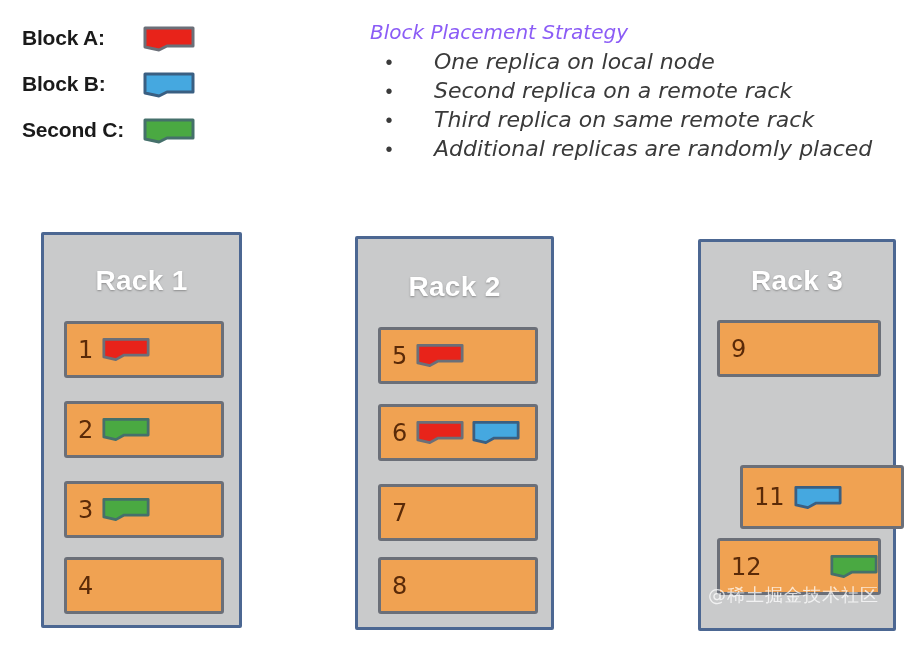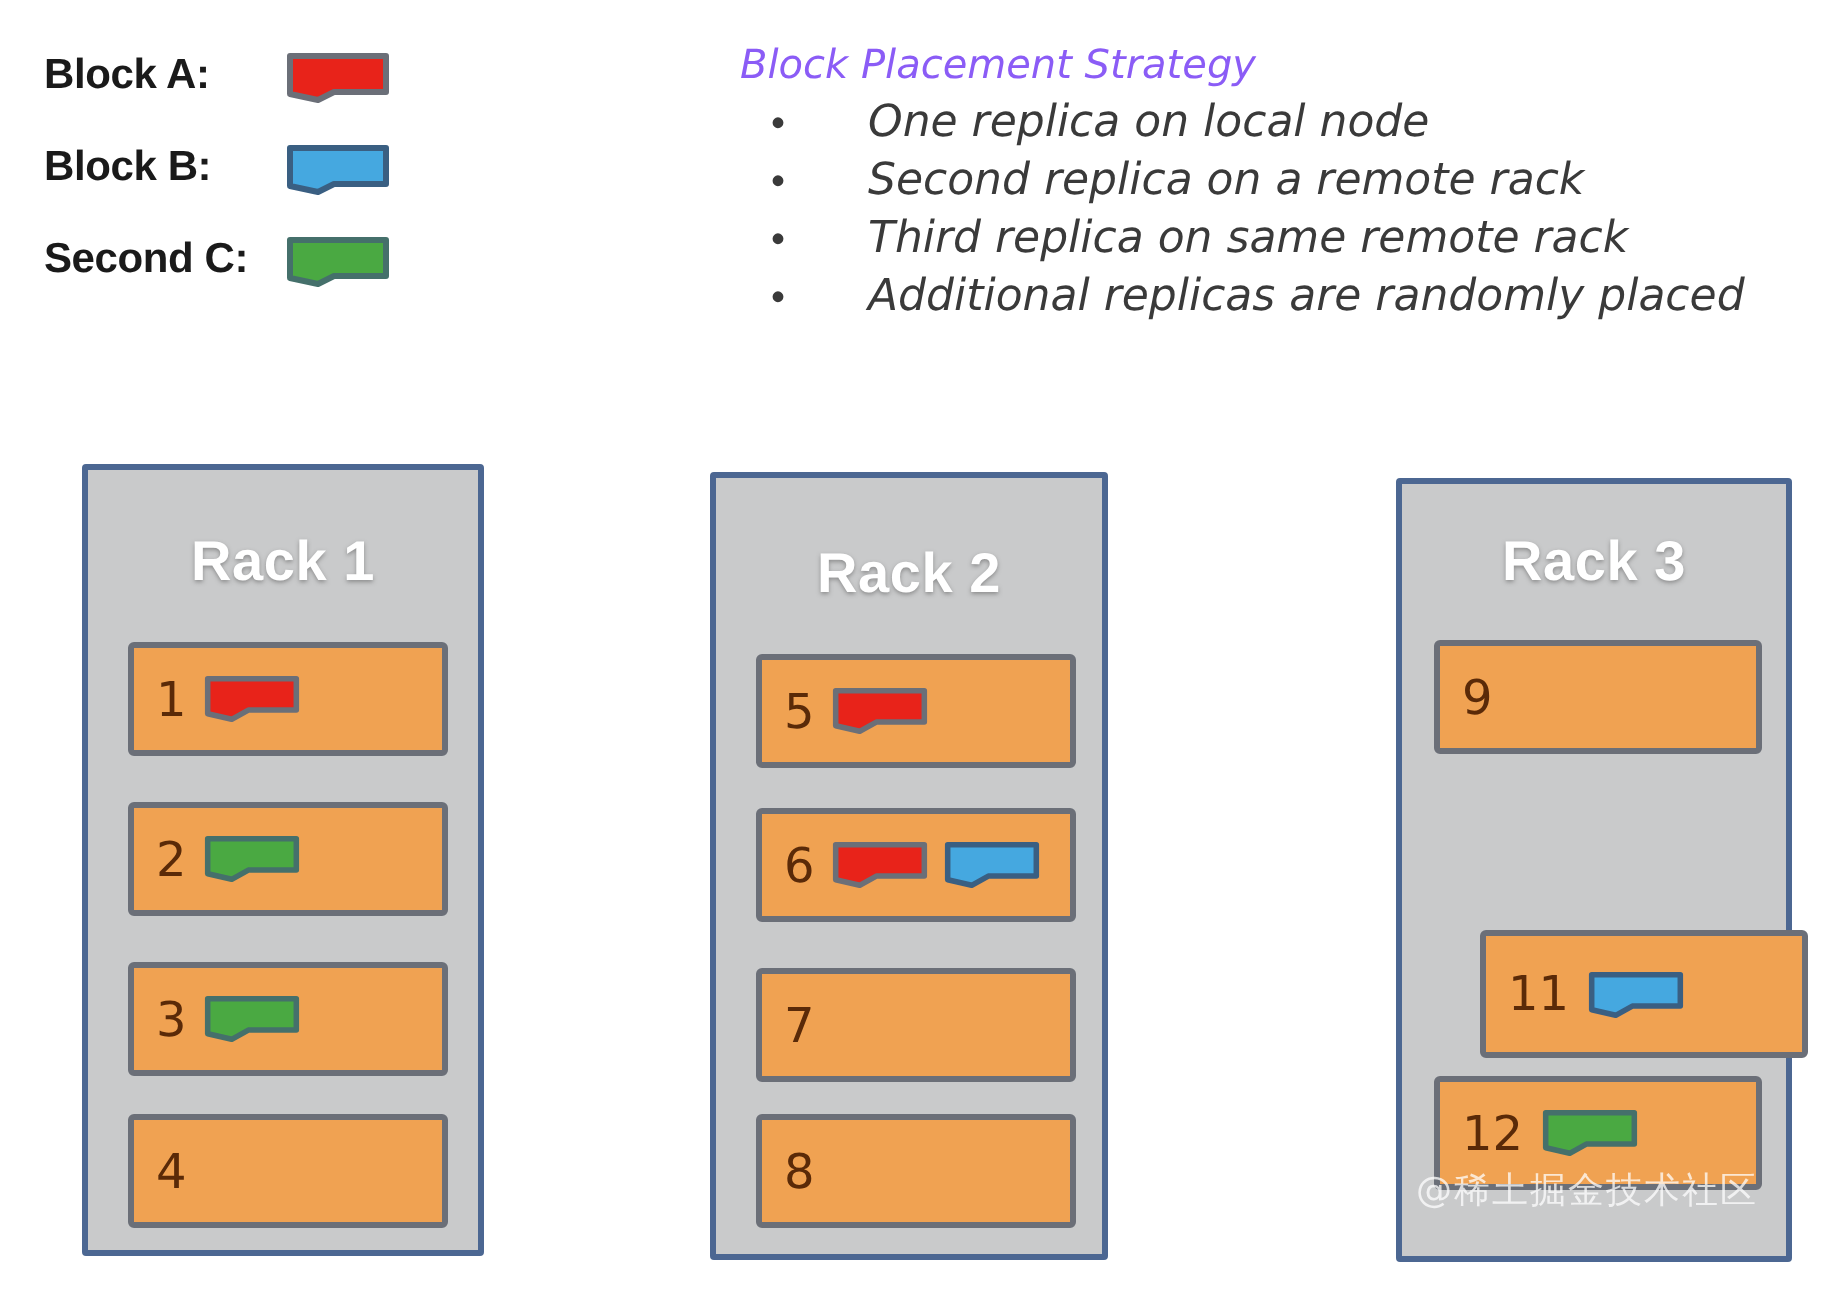--- a/index.html
+++ b/index.html
@@ -254,21 +254,21 @@
     <span class="node-blocks"></span>
   </div>
   <div class="node" style="left:4px; top:223px; width:164px; height:64px;margin-left:35px;">
     <span class="node-num">11</span>
     <span class="node-blocks">
       <svg width="48" height="25" viewBox="0 0 52 26">
         <polygon points="2,2 50,2 50,19 24,19 15,24 2,21" fill="#45a8e0" stroke="#3a5f82" stroke-width="3" stroke-linejoin="round"></polygon>
       </svg>
     </span>
   </div>
-  <div class="node" style="left:16px; top:296px; width:164px; height:57px;">
+  <div class="node" style="left:16px; top:296px; width:164px; height:57px;justify-content:space-between;">
     <span class="node-num">12</span>
     <span class="node-blocks">
       <svg width="48" height="25" viewBox="0 0 52 26">
         <polygon points="2,2 50,2 50,19 24,19 15,24 2,21" fill="#4aa942" stroke="#45706b" stroke-width="3" stroke-linejoin="round"></polygon>
       </svg>
     </span>
   </div>
   <div class="watermark">@稀土掘金技术社区</div>
 </div>
 

